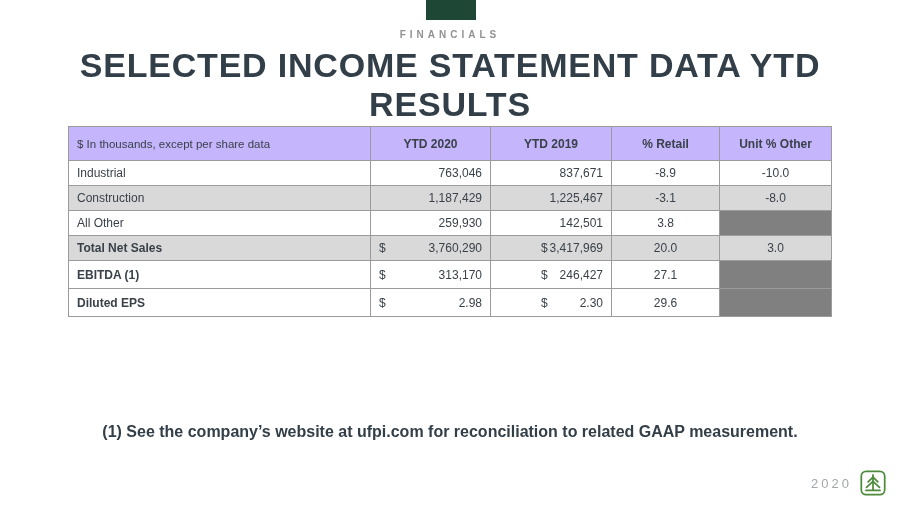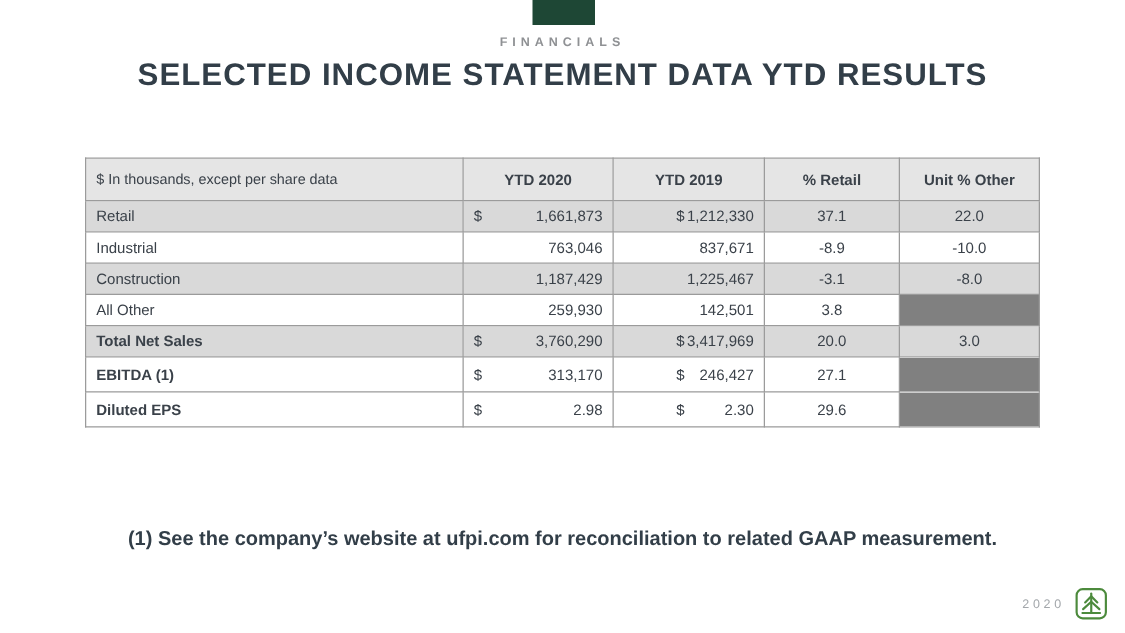--- a/index.html
+++ b/index.html
@@ -13,32 +13,32 @@
     position:absolute; left:426px; top:0; width:50px; height:20px;
     background:#1e4735;
   }
   .kicker {
     position:absolute; top:29px; left:0; width:100%;
     text-align:center; font-size:10px; font-weight:bold;
     letter-spacing:4px; color:#8f9194;
   }
   .title {
     position:absolute; top:46px; left:0; width:100%; margin:0;
-    text-align:center; font-size:25px; font-weight:bold;
+    text-align:center; font-size:34px; font-weight:bold;
     letter-spacing:0.8px; color:#323e48;
   }
   table.data {
     position:absolute; left:68px; top:126px; width:763px;
     border-collapse:collapse; table-layout:fixed;
     font-size:12px; color:#3a4149;
   }
   table.data th, table.data td {
     border:1px solid #9b9b9b; padding:0 8px; overflow:hidden;
   }
-  table.data thead th { height:34px; background:#e5e5e5; font-weight:bold; font-size:12px; text-align:center;margin-top:24px; }
+  table.data thead th { height:34px; background:#c4b5fd; font-weight:bold; font-size:12px; text-align:center;margin-top:24px; }
   table.data thead th.first { text-align:left; font-weight:normal; font-size:11.5px; }
   table.data tbody tr { height:25px; }
   table.data tbody tr.tall { height:44px; }
   table.data tbody tr.taller { height:28px; }
   table.data tbody tr.shade td { background:#d9d9d9; }
   table.data tbody tr.bold td.label-cell { font-weight:bold; }
   td.label-cell { text-align:left; }
   td.money-cell { }
   .money-wrap { display:flex; justify-content:space-between; align-items:center; width:100%; }
   .money-wrap .dollar { text-align:left; }
@@ -49,21 +49,21 @@
   table.data tbody tr.shade td.unit-cell.dark { background:#808080; }
   .footnote {
     position:absolute; top:423px; left:0; width:100%;
     text-align:center; font-size:16px; font-weight:bold; color:#323e48;
   }
   .footer {
     position:absolute; right:14px; bottom:10px;
     display:flex; align-items:center; gap:8px;
   }
   .footer .year {
-    font-size:10px; letter-spacing:3px; color:#a3a7ab;
+    font-size:13px; letter-spacing:3px; color:#a3a7ab;
   }
   .footer .logo { width:26px; height:26px; display:inline-block; }
 </style>
 </head>
 <body>
 
 <div class="slide">
 
   <div class="top-block"></div>
 
@@ -82,37 +82,20 @@
     <thead>
       <tr id="header-row">
           <th class="first">$ In thousands, except per share data</th>
           <th>YTD 2020</th>
           <th>YTD 2019</th>
           <th>% Retail</th>
           <th>Unit % Other</th>
         </tr>
     </thead>
     <tbody id="table-body">
-        <tr class="shade">
-          <td class="label-cell">Retail</td>
-          <td class="money-cell">
-            <span class="money-wrap">
-              <span class="dollar">$</span>
-              <span class="num">1,661,873</span>
-            </span>
-          </td>
-          <td class="money-cell indent">
-            <span class="money-wrap">
-              <span class="dollar">$</span>
-              <span class="num">1,212,330</span>
-            </span>
-          </td>
-          <td class="pct-cell">37.1</td>
-          <td class="unit-cell">22.0</td>
-        </tr>
         <tr class="">
           <td class="label-cell">Industrial</td>
           <td class="money-cell">
             <span class="money-wrap">
               <span class="dollar"></span>
               <span class="num">763,046</span>
             </span>
           </td>
           <td class="money-cell indent">
             <span class="money-wrap">

